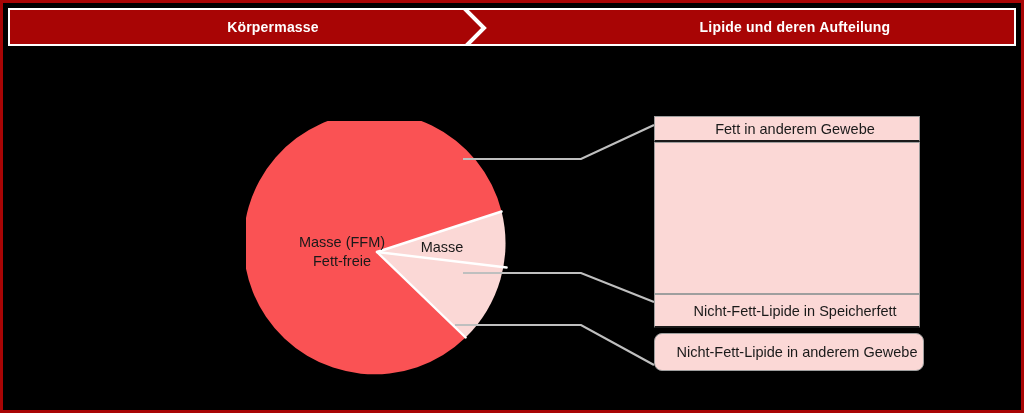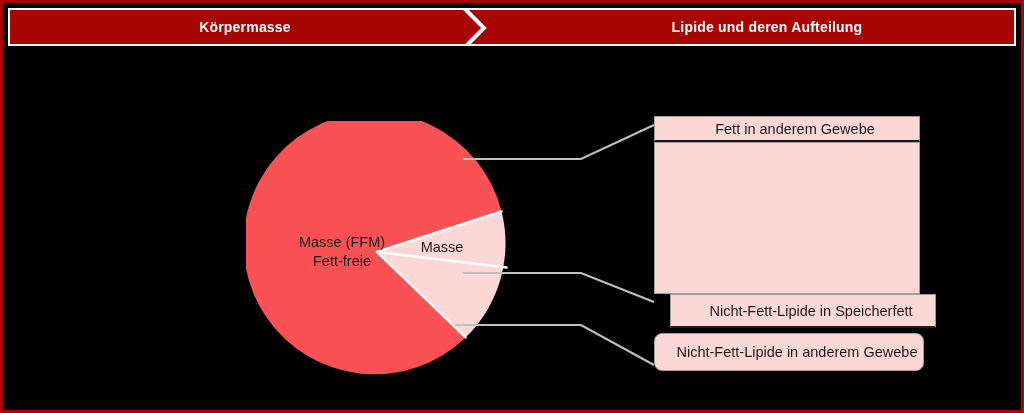--- a/index.html
+++ b/index.html
@@ -40,20 +40,21 @@
     top: 0;
     height: 100%;
     display: flex;
     align-items: center;
     justify-content: center;
     color: #FFFFFF;
     font-weight: bold;
     font-size: 14px;
     letter-spacing: .2px;
     white-space: nowrap;
+    padding-left: 28px;
   }
   #seg-left  { left: 0;     width: 470px; }
   #seg-right { left: 496px; width: 522px; }
 
   #chevron-divider {
     position: absolute;
     left: 440px;
     top: -2px;
     width: 44px;
     height: 40px;
@@ -107,21 +108,21 @@
     display: flex;
     align-items: center;
     justify-content: center;
     color: #1A1A1A;
     font-size: 14.5px;
     white-space: nowrap;
     padding-left: 16px;
   }
   #box-fett-anderes   { left: 651px; top: 113px; width: 266px; height: 26px;  border-bottom: 2px solid #1A1A1A; }
   #box-speicherfett   { left: 651px; top: 139px; width: 266px; height: 152px; border-bottom: 1px solid #9E9E9E; }
-  #box-nfl-speicher   { left: 667px; top: 291px; width: 266px; height: 34px;  border-bottom: 2px solid #1A1A1A; }
+  #box-nfl-speicher   { left: 651px; top: 291px; width: 266px; height: 34px;  border-bottom: 2px solid #1A1A1A; }
   #box-nfl-anderes    { left: 651px; top: 330px; width: 270px; height: 38px; border-radius: 8px; }
 </style>
 </head>
 <body>
 
 <div id="stage">
 
   <div id="banner">
     <div class="banner-seg" id="seg-left">Körpermasse</div>
     <div class="banner-seg" id="seg-right">Lipide und deren Aufteilung</div>

